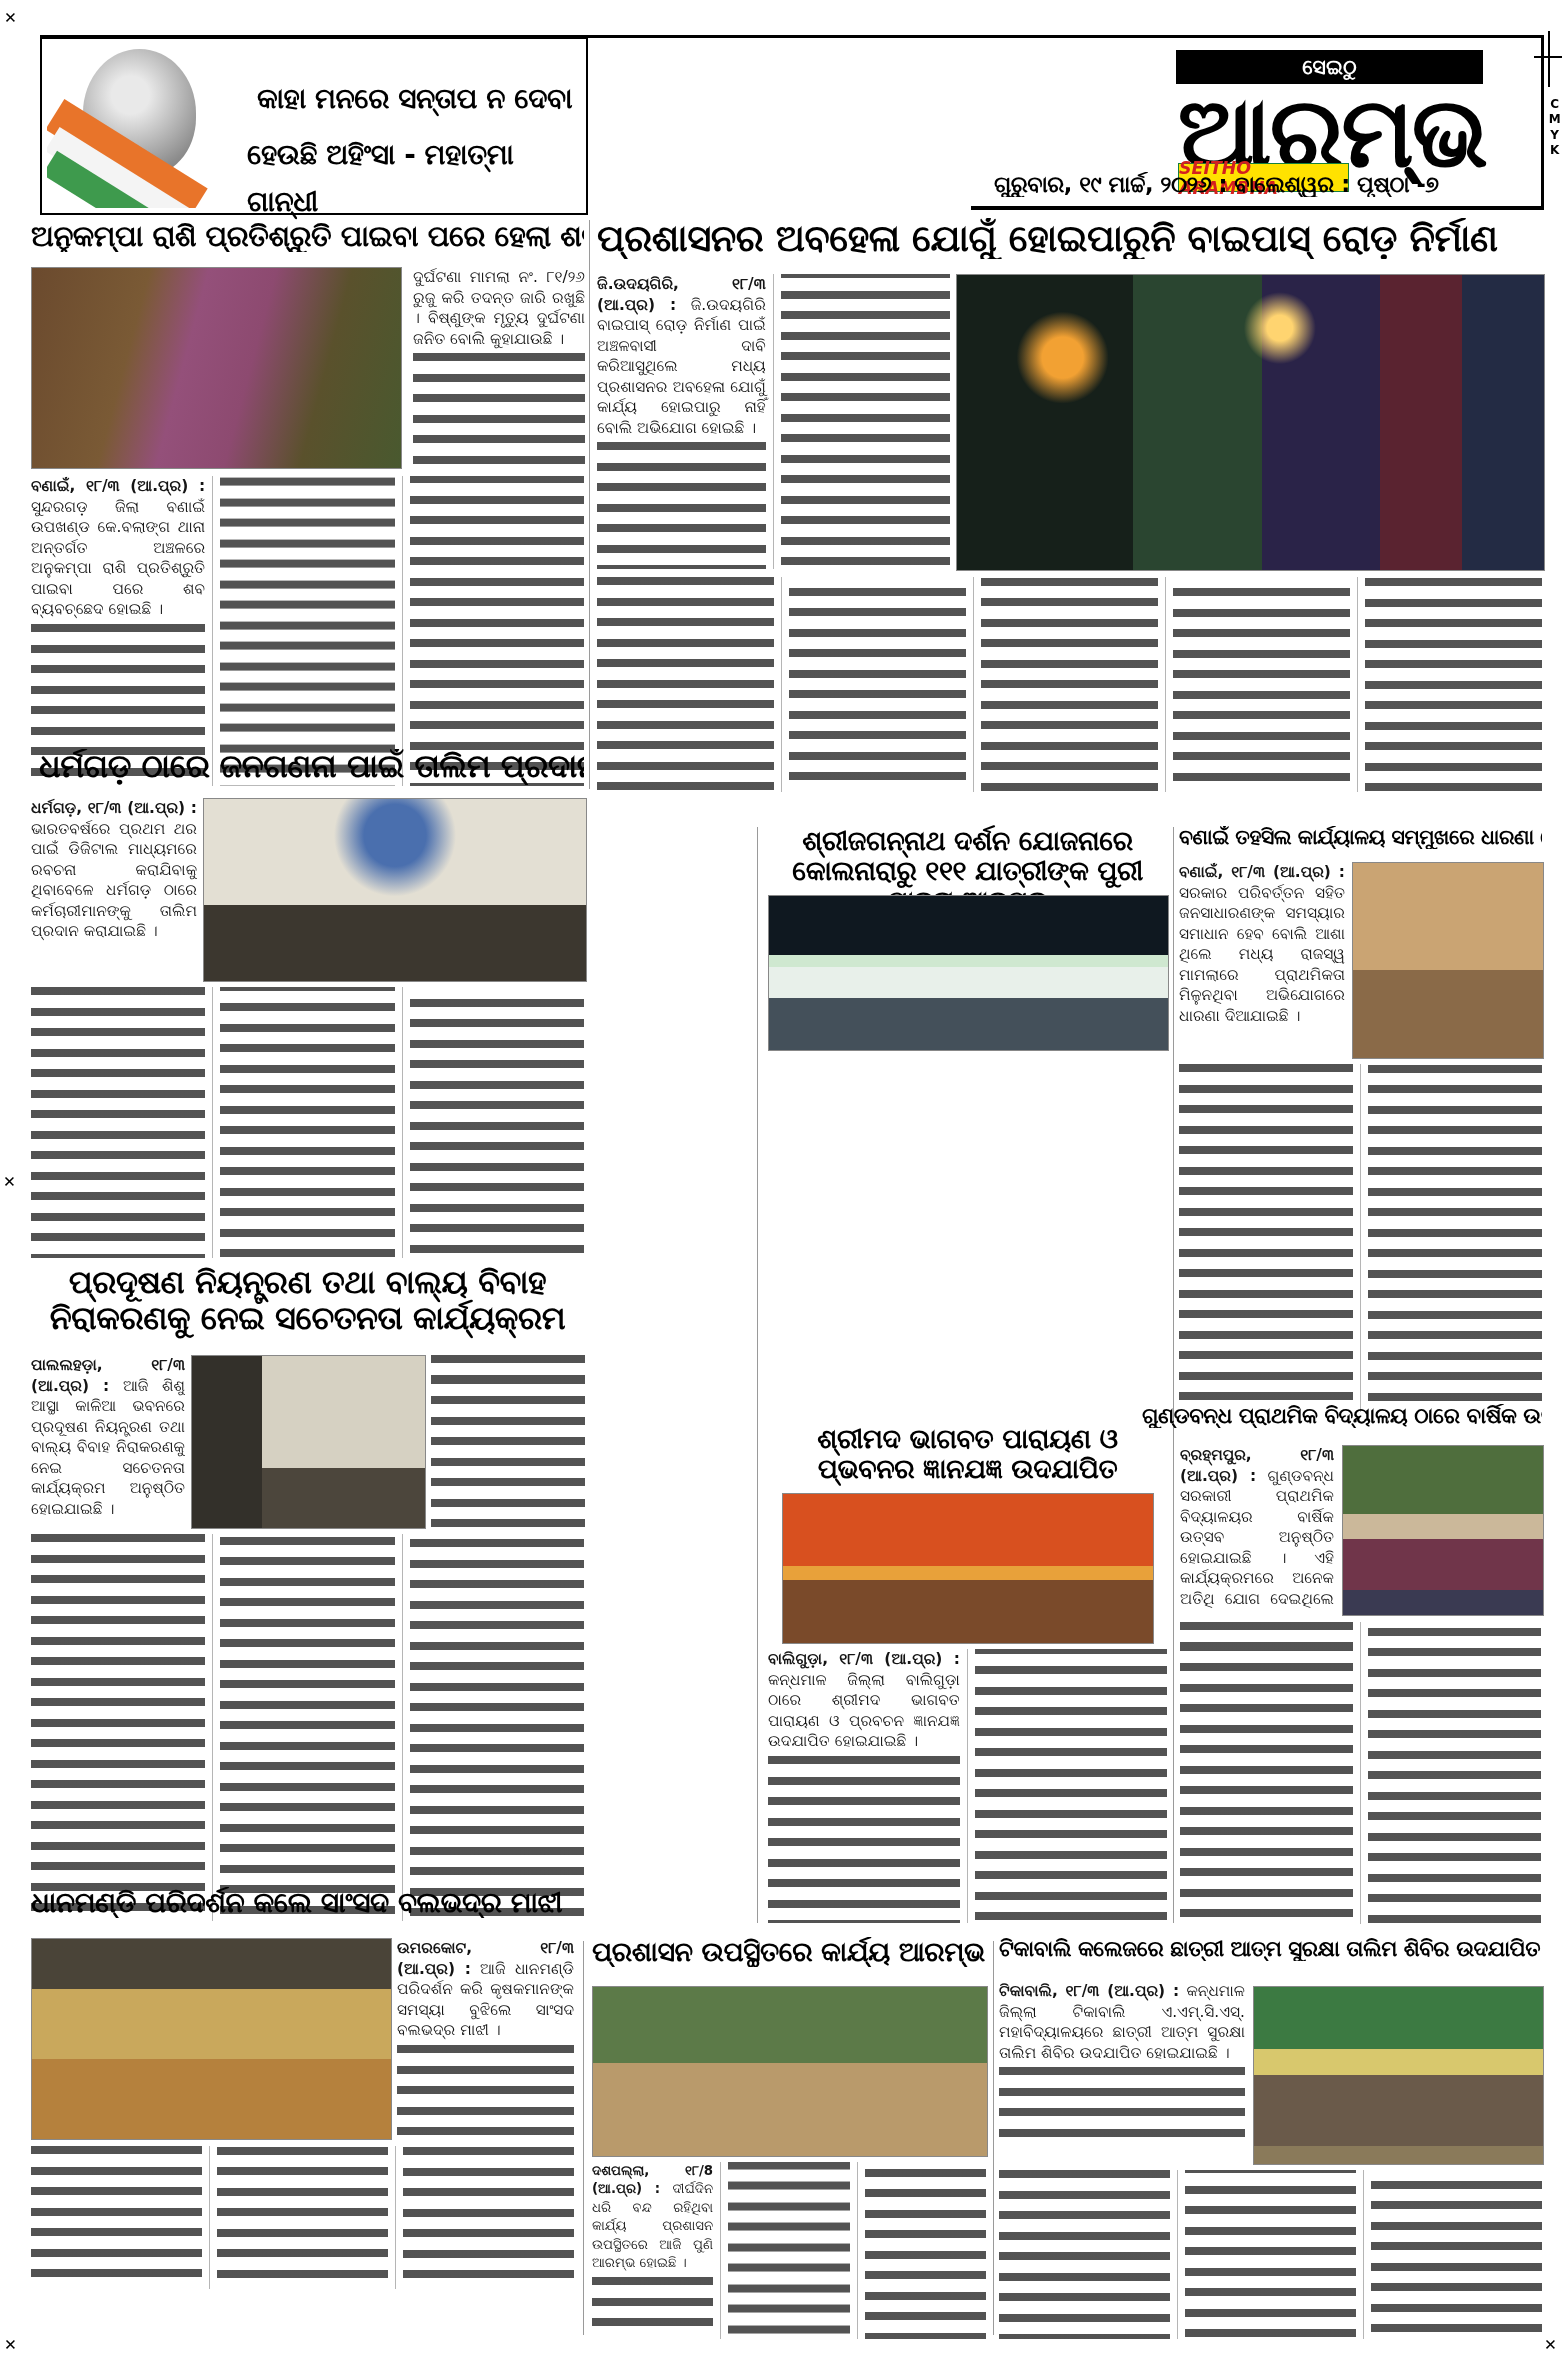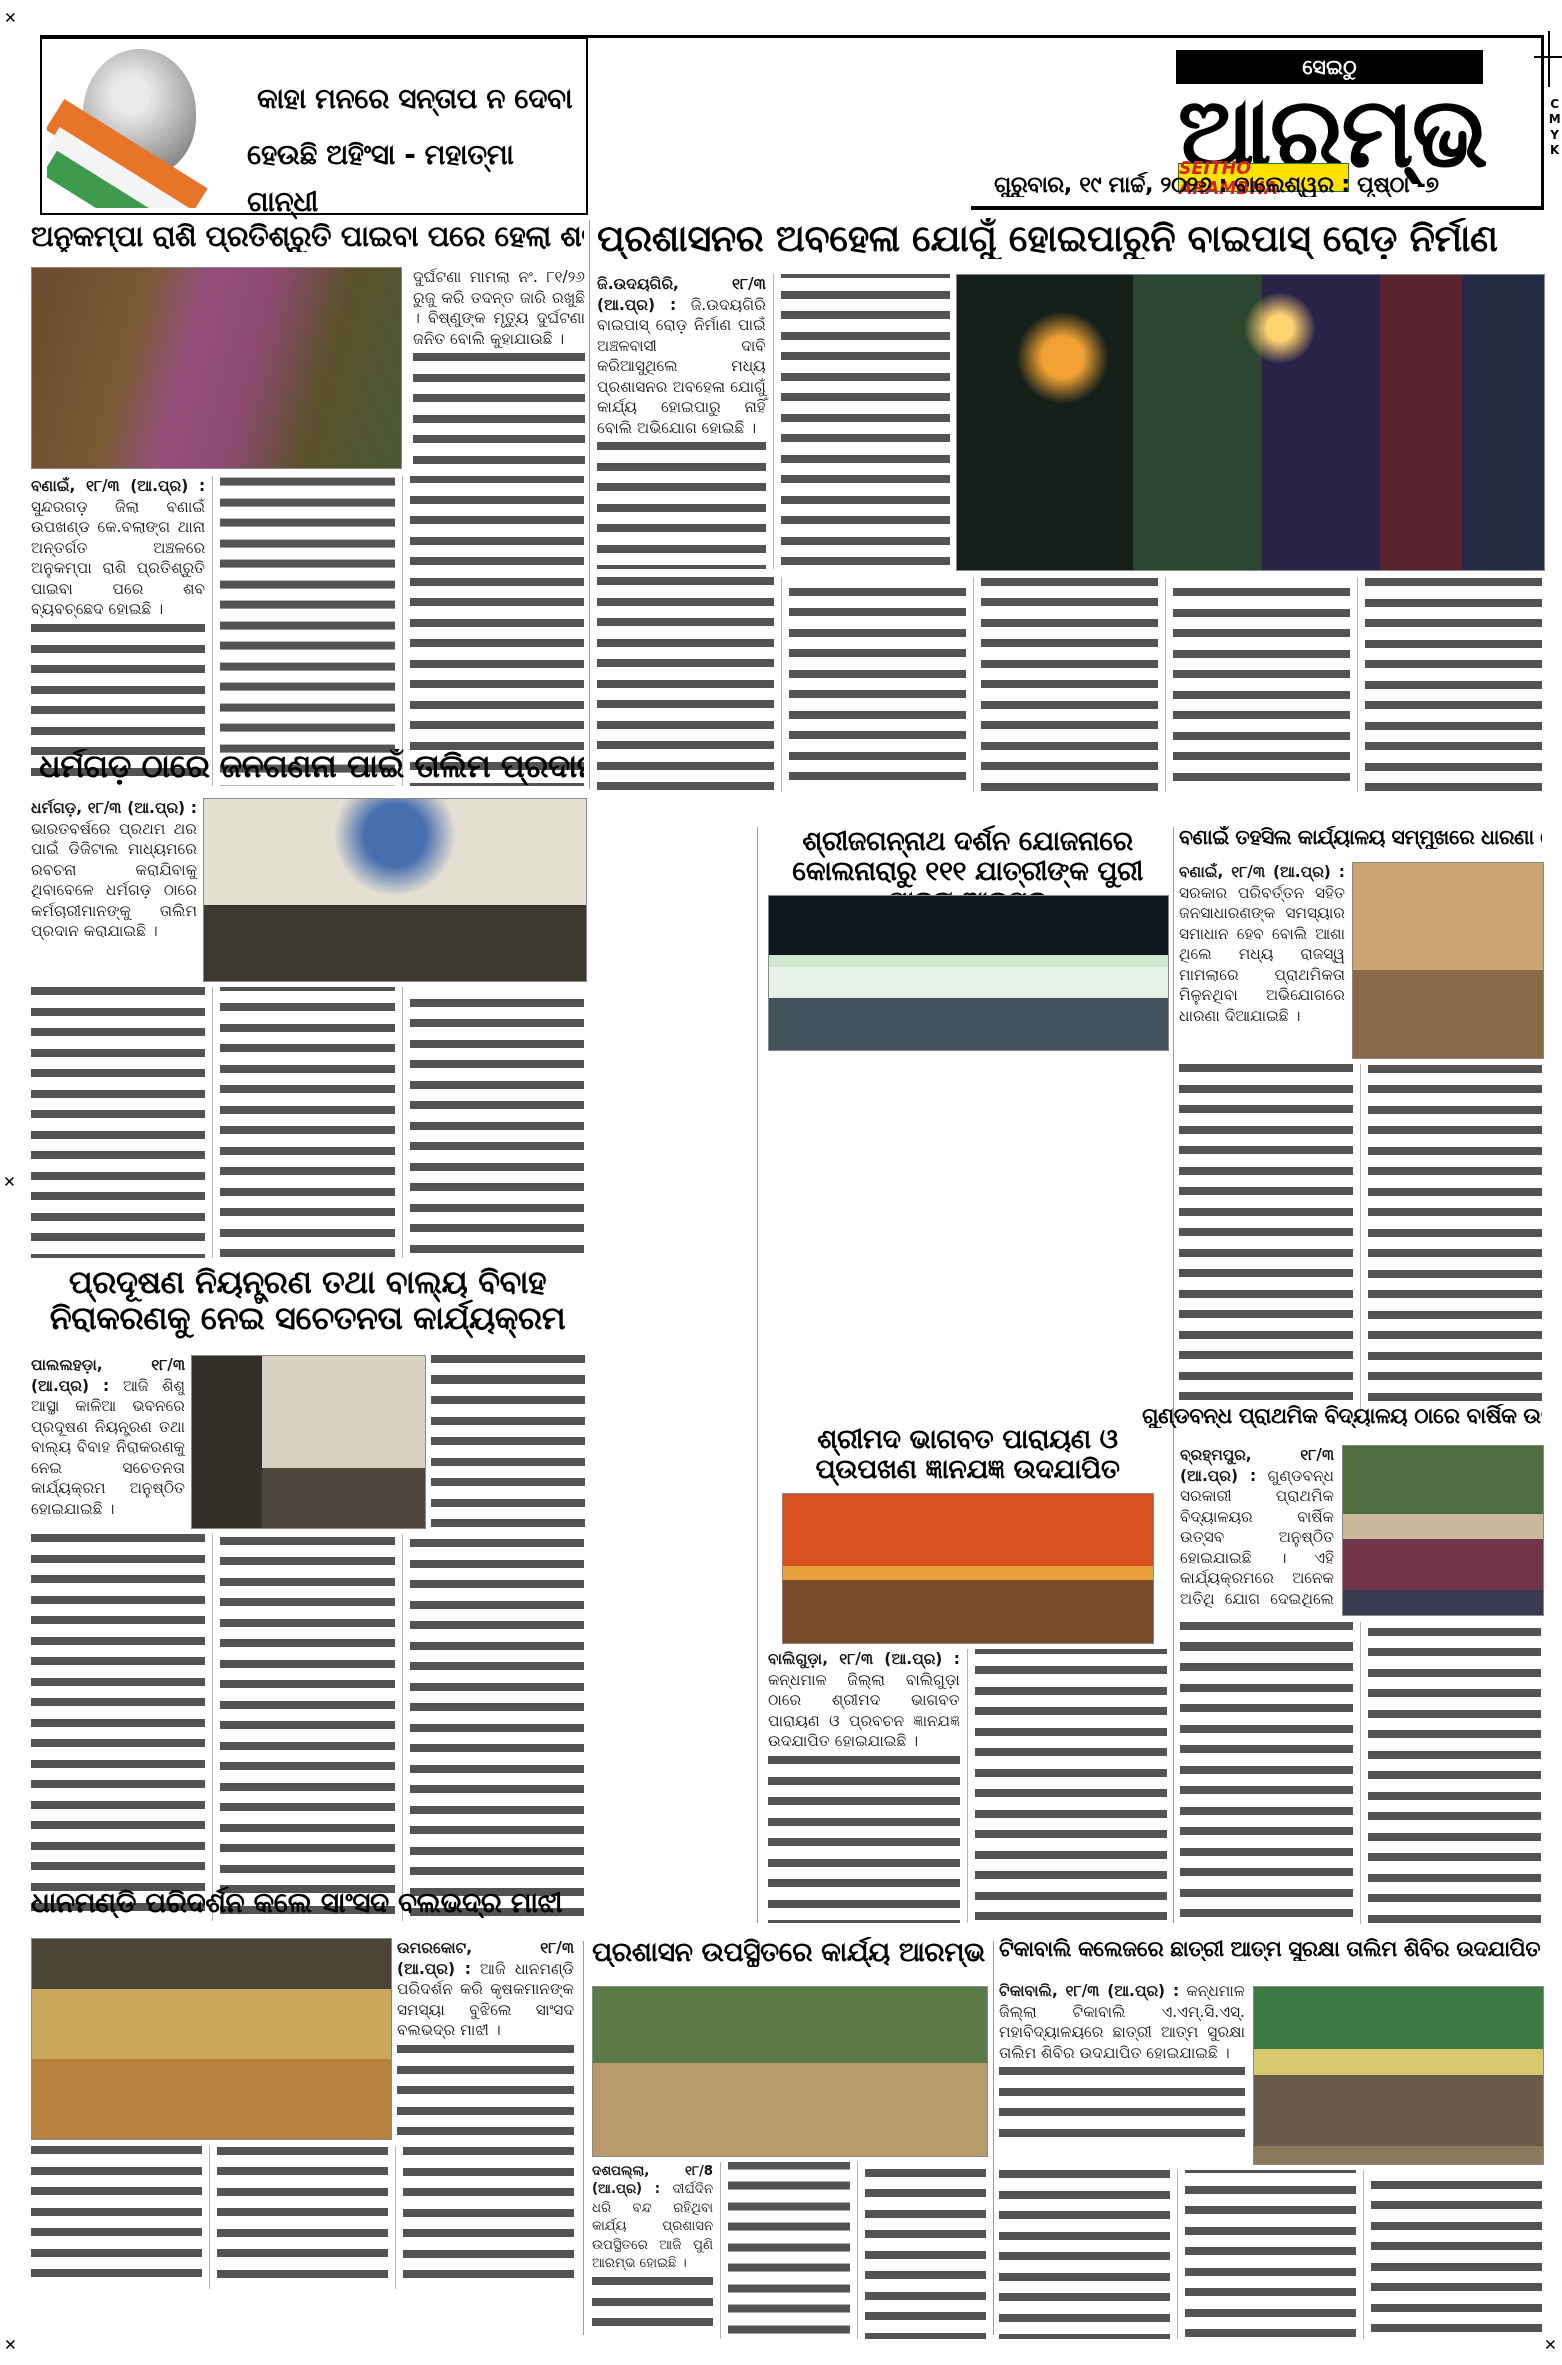--- a/index.html
+++ b/index.html
@@ -175,21 +175,21 @@
       <div class="fill" style="height:172px;"></div>
     </div>
     <div class="abs" style="left:0;top:269px;width:553px;height:387px;">
       <div class="cols c3">
         <div class="fill" style="height:1281px;"></div>
       </div>
     </div>
   </div>
 
   <div class="abs" style="left:768px;top:1424px;width:399px;height:499px;">
-    <div class="hl ctr" style="font-size:27px;">ଶ୍ରୀମଦ ଭାଗବତ ପାରାୟଣ ଓ ପ୍ଉପଖଣ ଜ୍ଞାନଯଜ୍ଞ ଉଦଯାପିତ</div>
+    <div class="hl ctr" style="font-size:27px;">ଶ୍ରୀମଦ ଭାଗବତ ପାରାୟଣ ଓ ପ୍ଭବନର ଜ୍ଞାନଯଜ୍ଞ ଉଦଯାପିତ</div>
     <div class="photo ph-bhagabat abs" style="left:14.3px;top:69px;width:370px;height:149px;"></div>
     <div class="abs" style="left:0;top:225px;width:399px;height:274px;">
       <div class="cols c2">
         <p class="lead"><span class="dl">ବାଲିଗୁଡ଼ା, ୧୮/୩ (ଆ.ପ୍ର) :</span>
         <span>କନ୍ଧମାଳ ଜିଲ୍ଲା ବାଲିଗୁଡ଼ା ଠାରେ ଶ୍ରୀମଦ ଭାଗବତ ପାରାୟଣ ଓ ପ୍ରବଚନ ଜ୍ଞାନଯଜ୍ଞ ଉଦଯାପିତ ହୋଇଯାଇଛି ।</span></p>
         <div class="fill" style="height:461px;"></div>
       </div>
     </div>
   </div>
 

